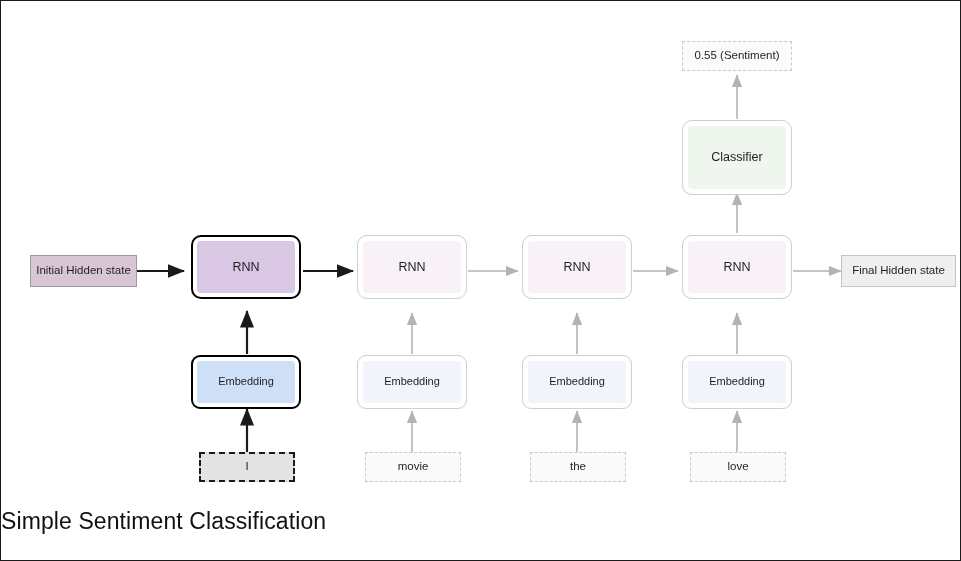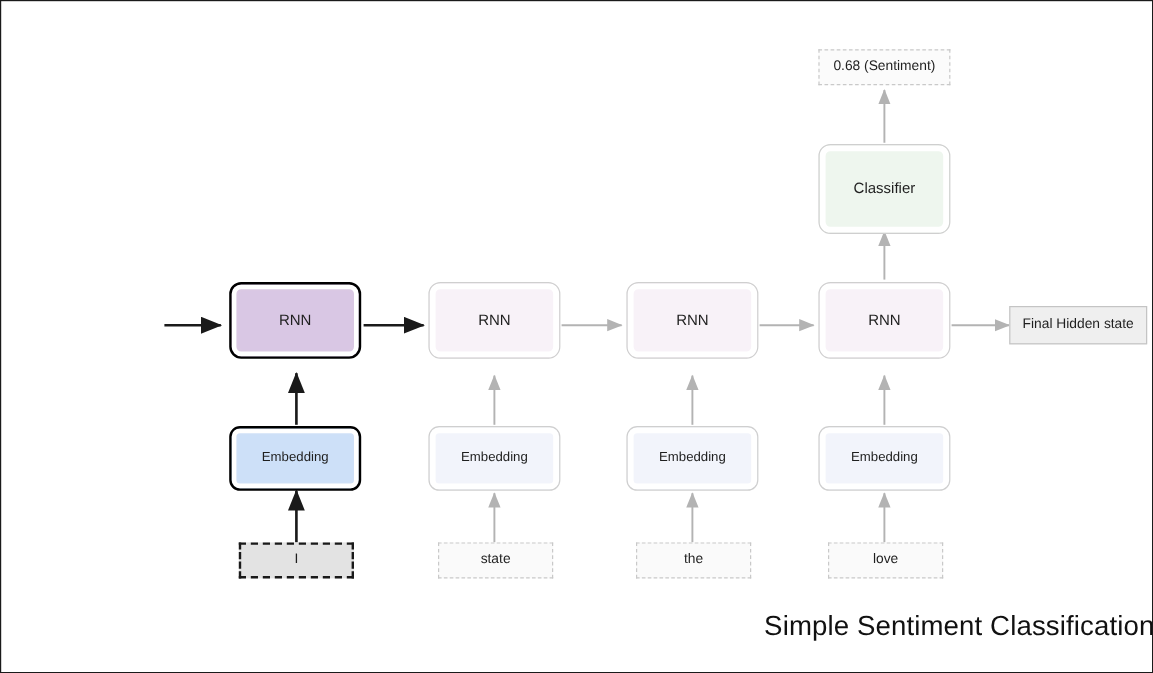--- a/index.html
+++ b/index.html
@@ -135,21 +135,21 @@
     background: #fbfbfb;
     border: 1.5px dashed #c9c9c9;
   }
 
   
   #diagram-title {
     position: absolute;
     left: 0;
     top: 507px;
     width: 961px;
-    text-align: right;
+    text-align: left;
     font-size: 23px;
     color: #111111;
     letter-spacing: 0.1px;
   }
 </style>
 </head>
 <body>
 
 <div id="canvas">
 
@@ -212,27 +212,30 @@
     <g>
       <line x1="736" y1="232" x2="736" y2="192" stroke="#b3b3b3" stroke-width="1.6" marker-end="url(#ah-light)"></line>
     </g>
 
     <g>
       <line x1="736" y1="118" x2="736" y2="74" stroke="#b3b3b3" stroke-width="1.6" marker-end="url(#ah-light)"></line>
     </g>
   </svg>
 
   <div class="node outbox" style="left:681px; top:40px;">
-    <span class="lbl">0.68 (Sentiment)</span>
+    <span class="lbl">0.55 (Sentiment)</span>
   </div>
 
   <div class="node classifier" style="left:681px; top:119px;">
     <span class="lbl">Classifier</span>
   </div>
 
+  <div class="node hstate initial" style="left:29px; top:254px; width:107px;">
+    <span class="lbl">Initial Hidden state</span>
+  </div>
 
   <div class="node hstate final" style="left:840px; top:254px; width:115px;">
     <span class="lbl">Final Hidden state</span>
   </div>
 
   <div class="node rnn active" style="left:190px; top:234px;">
     <span class="inner-fill"></span>
     <span class="lbl">RNN</span>
   </div>
   <div class="node rnn dim" style="left:356px; top:234px;">
@@ -256,21 +259,21 @@
     <span class="lbl">Embedding</span>
   </div>
   <div class="node emb dim" style="left:681px; top:354px;">
     <span class="lbl">Embedding</span>
   </div>
 
   <div class="node token active" style="left:198px; top:451px;">
     <span class="lbl">I</span>
   </div>
   <div class="node token dim" style="left:364px; top:451px;">
-    <span class="lbl">state</span>
+    <span class="lbl">movie</span>
   </div>
   <div class="node token dim" style="left:529px; top:451px;">
     <span class="lbl">the</span>
   </div>
   <div class="node token dim" style="left:689px; top:451px;">
     <span class="lbl">love</span>
   </div>
 
   <div id="diagram-title">Simple Sentiment Classification</div>
 

